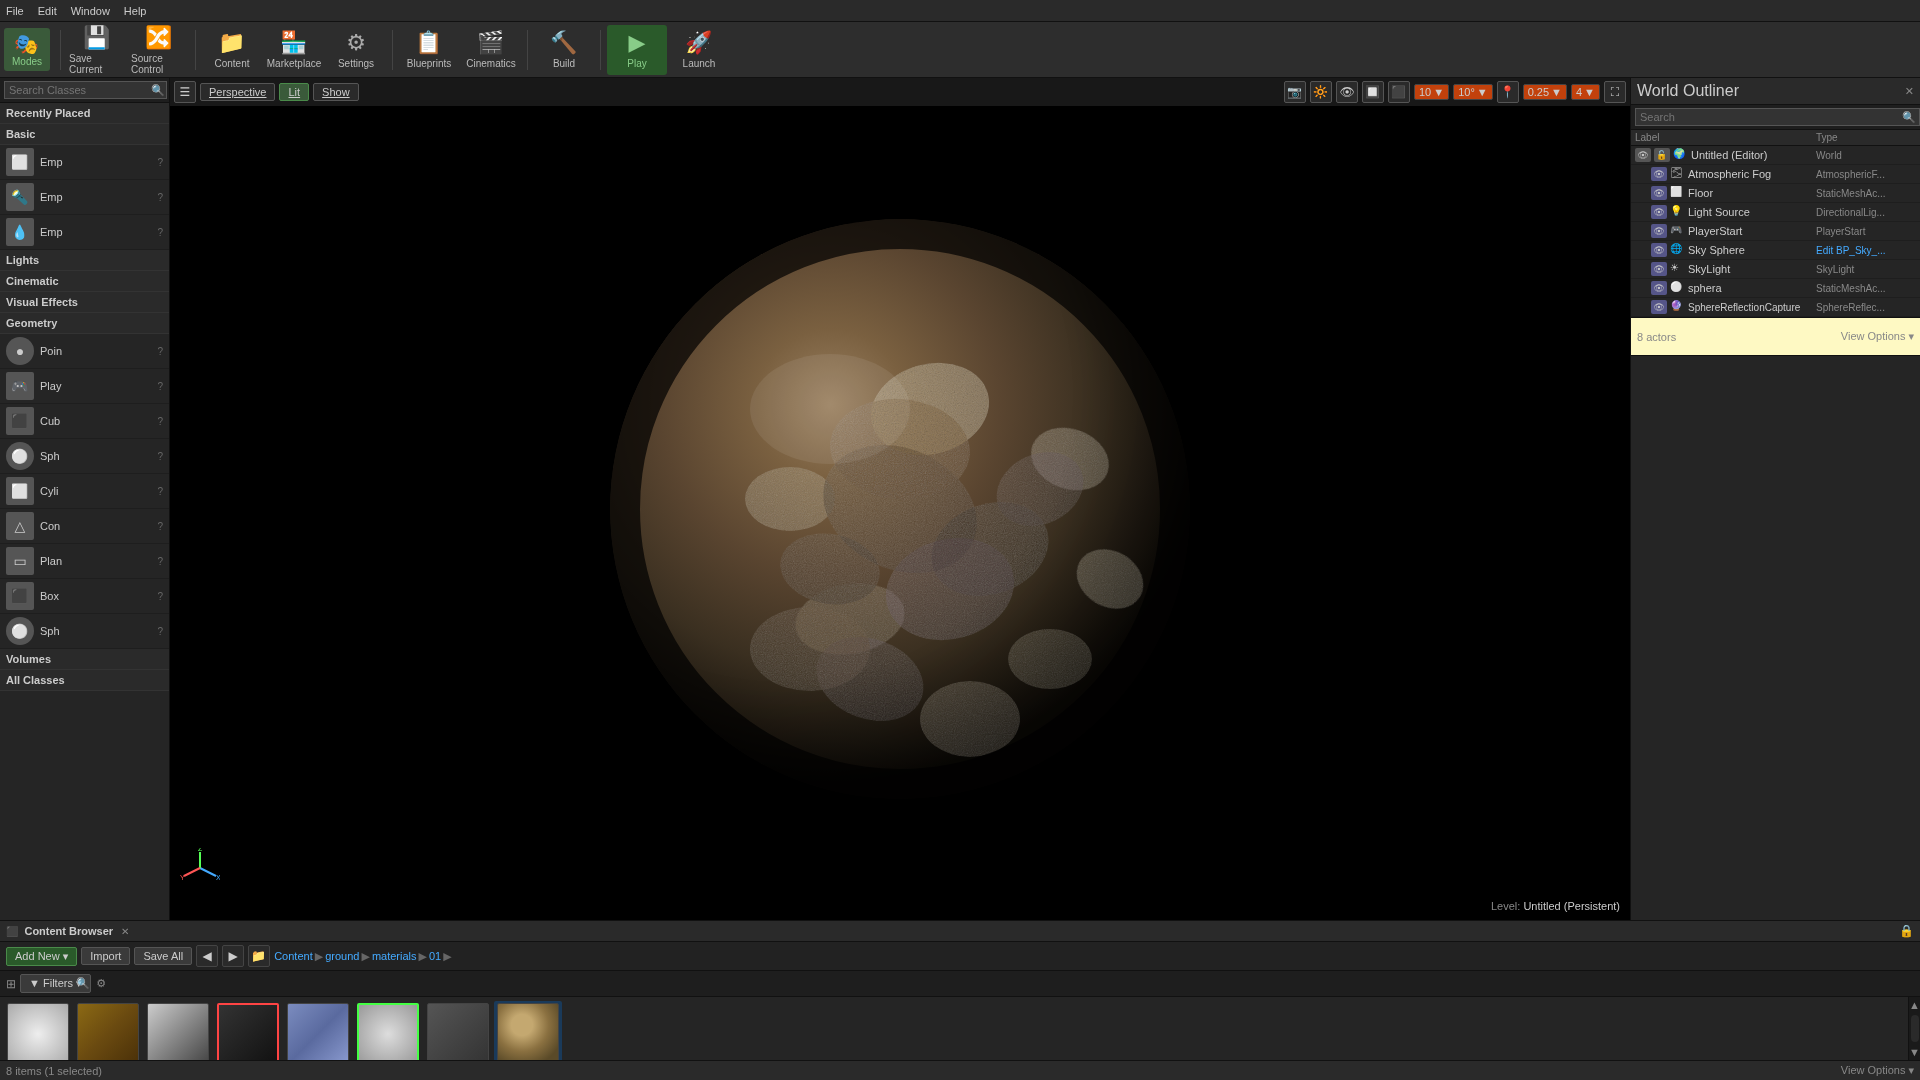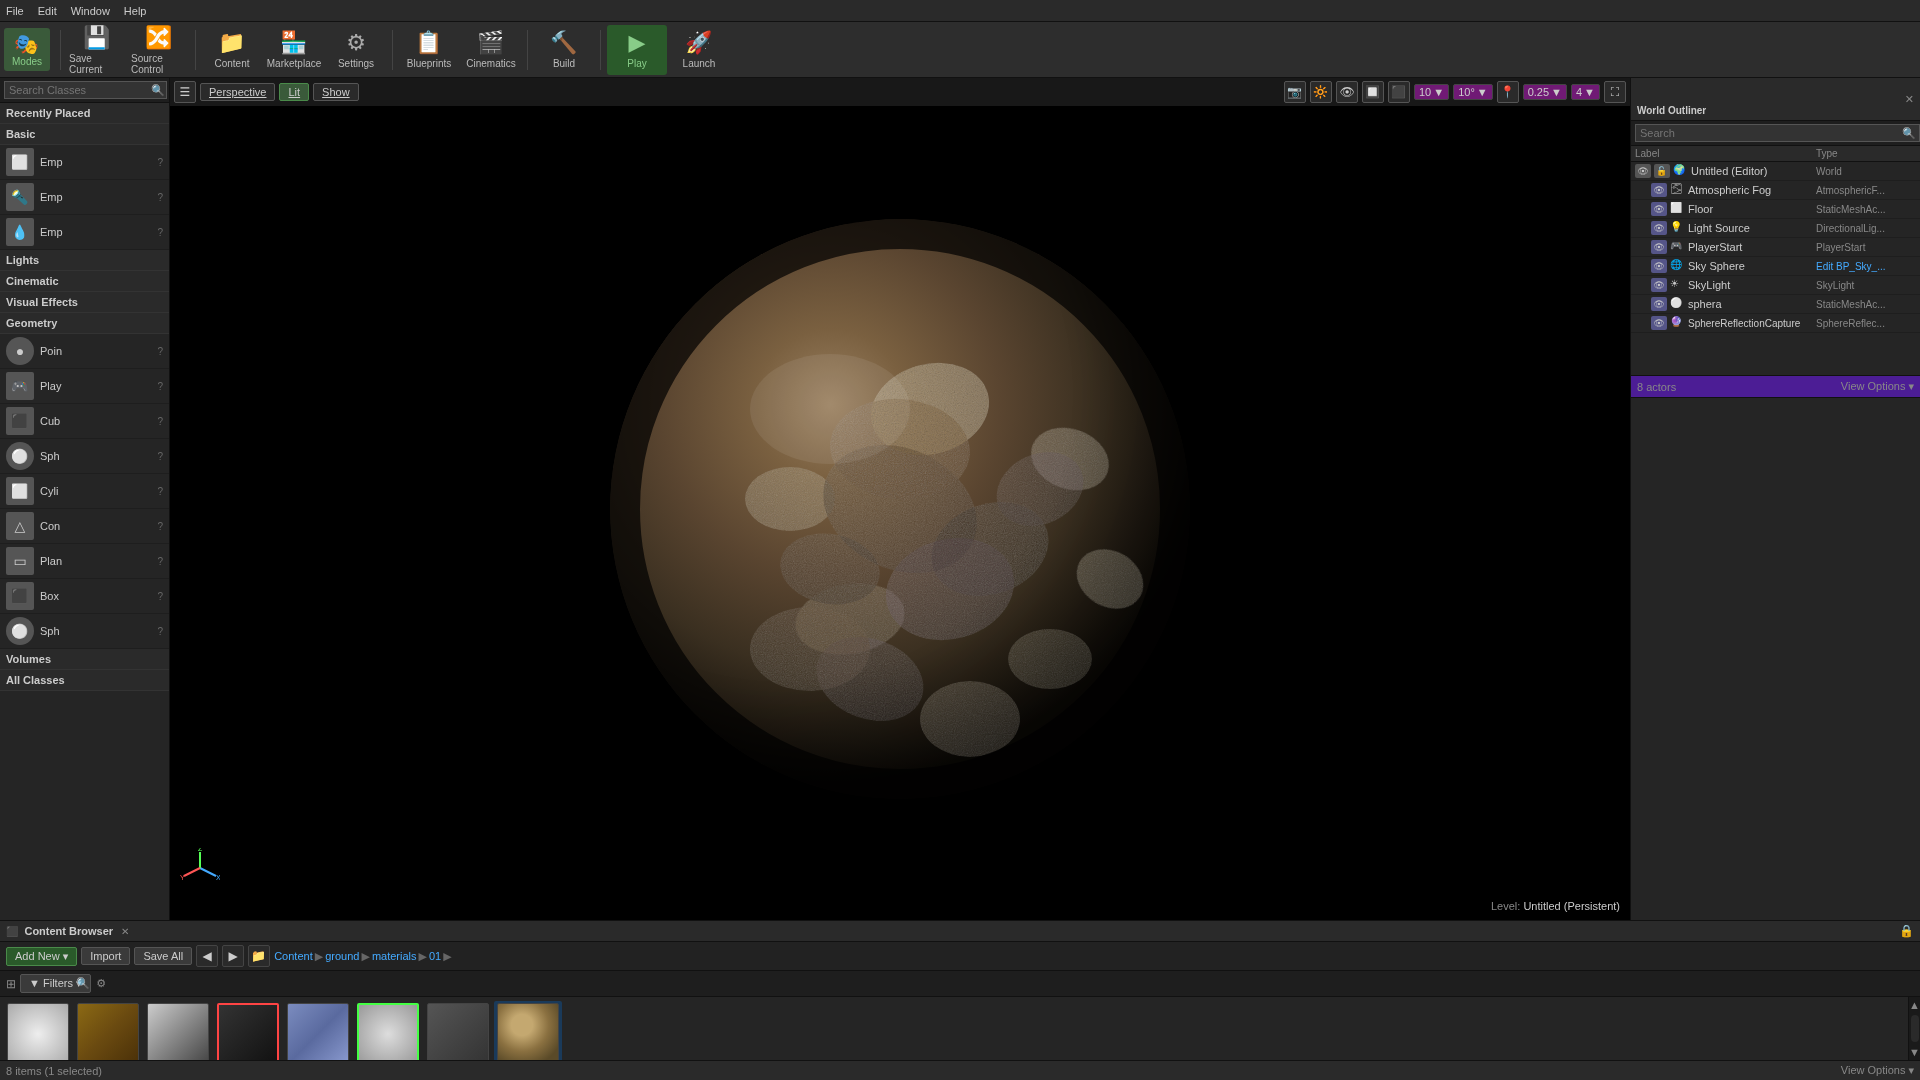--- a/index.html
+++ b/index.html
@@ -41,33 +41,33 @@
     .vp-spacer { flex: 1; }
     #sphere-container { position: absolute; top: 20px; left: 0; right: 0; bottom: 0; display: flex; align-items: center; justify-content: center; }
 
     
     #viewport-coords { position: absolute; bottom: 30px; left: 10px; color: #4af; font-size: 11px; }
     #level-info { position: absolute; bottom: 8px; right: 10px; color: #888; font-size: 11px; }
 
     
     #right-panel { width: 290px; background: #252525; border-left: 1px solid #111; display: flex; flex-direction: column; }
     #outliner-header { display: flex; align-items: center; padding: 4px 6px; background: #2a2a2a; border-bottom: 1px solid #111; }
-    #outliner-header .panel-title { font-size: 10px; font-weight: bold; color: #ccc; flex: 1; margin-top: 23px; }
+    #outliner-header .panel-title { font-size: 16px; font-weight: normal; color: #ccc; flex: 1; }
     #outliner-search { display: flex; align-items: center; padding: 3px 4px; background: #1e1e1e; border-bottom: 1px solid #111; }
     #outliner-search input { background: #333; border: 1px solid #555; color: #ccc; font-size: 11px; flex: 1; padding: 2px 16px 2px 4px; outline: none; }
     .outliner-columns { display: flex; padding: 2px 4px; background: #2a2a2a; border-bottom: 1px solid #111; font-size: 10px; color: #888; }
     .outliner-col-label { flex: 1; }
     .outliner-col-type { width: 100px; }
     .outliner-item { display: flex; align-items: center; padding: 2px 4px; cursor: pointer; border-bottom: 1px solid #1e1e1e; }
     .outliner-visibility { width: 16px; height: 14px; background: #666; border-radius: 2px; margin-right: 3px; font-size: 9px; display: flex; align-items: center; justify-content: center; cursor: pointer; flex-shrink: 0; }
     .outliner-icon { width: 14px; height: 14px; margin-right: 4px; font-size: 10px; flex-shrink: 0; }
     .outliner-label { flex: 1; font-size: 11px; color: #ccc; }
     .outliner-type { width: 100px; font-size: 10px; color: #888; overflow: hidden; text-overflow: ellipsis; white-space: nowrap; }
     .outliner-type.link { color: #4af; cursor: pointer; }
-    .outliner-footer { padding: 4px 6px; background: #4c1d95; border-top: 1px solid #111; border-bottom: 1px solid #111; display: flex; align-items: center; font-size: 11px; color: #888; margin-top: 42px; }
+    .outliner-footer { padding: 12px 6px; background: #fef9c3; border-top: 1px solid #111; border-bottom: 1px solid #111; display: flex; align-items: center; font-size: 11px; color: #888; }
     .view-options-btn { margin-left: auto; color: #888; cursor: pointer; font-size: 11px; }
 
     
     #details-panel { flex: 1; background: #252525; }
     #details-tabs { display: flex; background: #2a2a2a; border-bottom: 1px solid #111; }
     .details-tab { padding: 4px 10px; cursor: pointer; font-size: 11px; color: #888; border-right: 1px solid #111; display: flex; align-items: center; gap: 4px; }
     .details-tab.active { background: #333; color: #ccc; border-top: 2px solid #4af; }
     .details-tab .tab-dot { width: 8px; height: 8px; border-radius: 50%; }
     #details-content { padding: 20px; color: #666; font-size: 11px; text-align: center; }
 
@@ -85,21 +85,21 @@
     #cb-filter-bar { display: flex; align-items: center; background: #1e1e1e; padding: 3px 6px; border-bottom: 1px solid #111; gap: 4px; }
     #cb-search { background: #333; border: 1px solid #555; color: #ccc; font-size: 11px; flex: 1; padding: 2px 24px 2px 4px; outline: none; }
     #cb-content { display: flex; flex: 1; overflow: hidden; }
     #cb-assets { display: flex; gap: 2px; padding: 4px; flex: 1; align-items: flex-start; }
     .asset-item { display: flex; flex-direction: column; align-items: center; width: 68px; cursor: pointer; padding: 2px; border-radius: 2px; }
     .asset-item.selected { background: #1a3a5a; }
     .asset-thumb { width: 62px; height: 62px; border-radius: 2px; border: 1px solid #444; display: flex; align-items: center; justify-content: center; font-size: 24px; overflow: hidden; }
     #cb-footer { display: flex; align-items: center; background: #2a2a2a; padding: 3px 6px; border-top: 1px solid #111; font-size: 11px; color: #888; }
 
     
-    .vp-num-display { background: #701a75; border: 1px solid #444; color: #ccc; font-size: 11px; padding: 1px 4px; border-radius: 2px; display: flex; align-items: center; gap: 2px; }
+    .vp-num-display { background: #c2410c; border: 1px solid #444; color: #ccc; font-size: 11px; padding: 1px 4px; border-radius: 2px; display: flex; align-items: center; gap: 2px; }
 
     
     ::-webkit-scrollbar { width: 8px; height: 8px; }
     ::-webkit-scrollbar-track { background: #1a1a1a; }
     ::-webkit-scrollbar-thumb { background: #444; border-radius: 4px; }
   </style>
 </head>
 <body>
 
 <div id="menu-bar">

